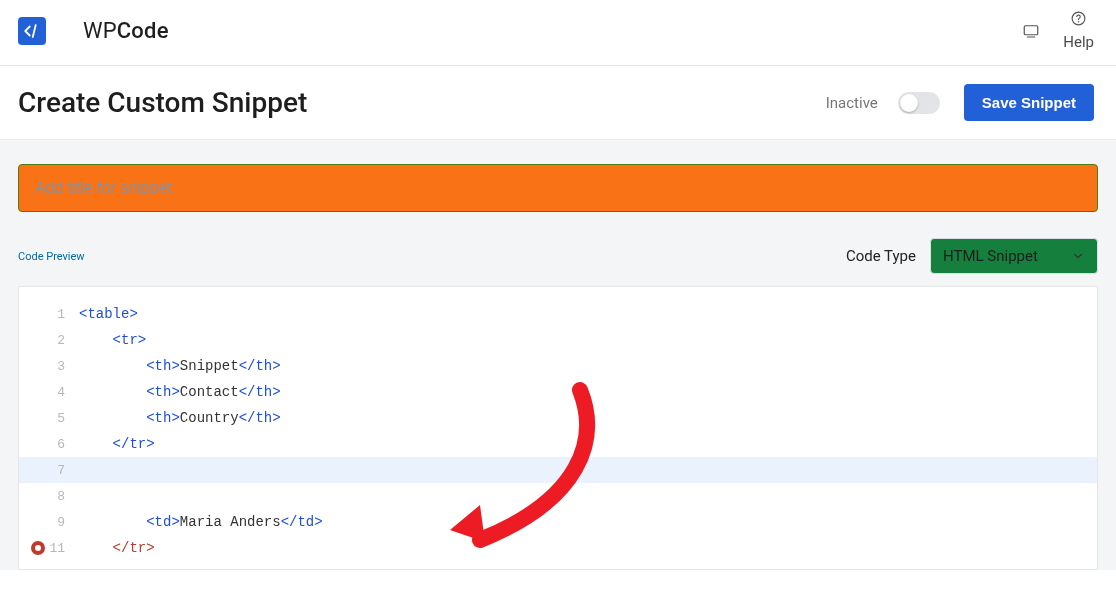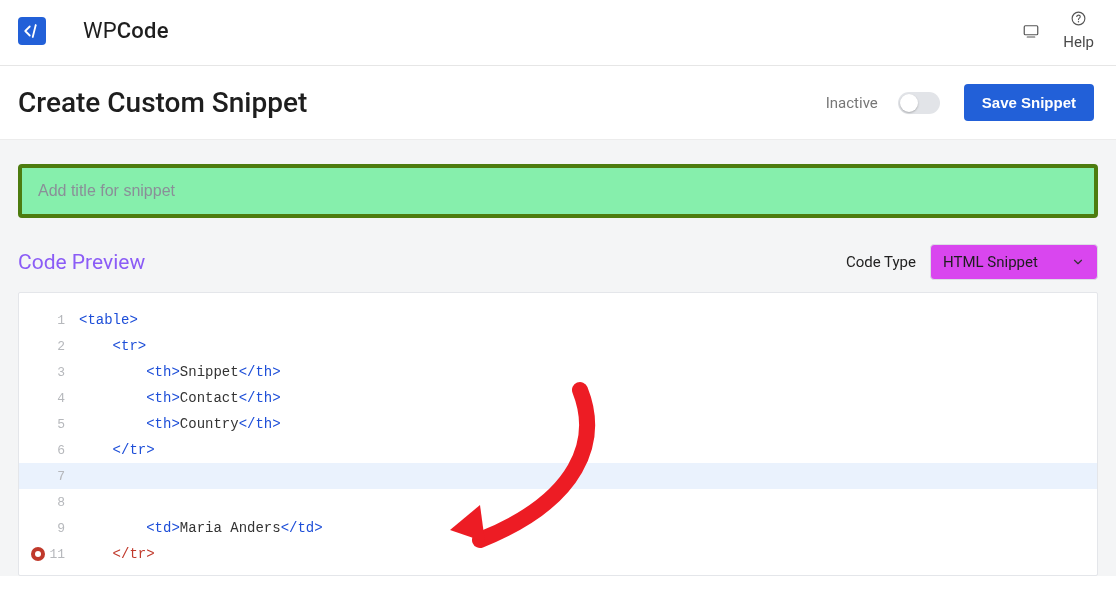--- a/index.html
+++ b/index.html
@@ -16,28 +16,28 @@
 
   .pagehead { display: flex; align-items: center; justify-content: space-between; padding: 18px 22px 18px 18px; border-bottom: 1px solid #ececec; }
   .pagetitle { font-size: 28px; font-weight: 500; }
   .pagehead-right { display: flex; align-items: center; gap: 24px; }
   .inactive { display: flex; align-items: center; gap: 20px; color: #777; font-size: 15px; }
   .toggle { position: relative; width: 42px; height: 22px; border-radius: 11px; background: #e2e4e8; cursor: pointer; }
   .toggle .knob { position: absolute; top: 2px; left: 2px; width: 18px; height: 18px; border-radius: 50%; background: #fff; box-shadow: 0 1px 2px rgba(0,0,0,.25); }
   .save-btn { background: #2260d8; color: #fff; border: none; padding: 10px 18px; border-radius: 4px; font-size: 15px; font-weight: 600; cursor: pointer; }
 
   .body-area { background: #f4f5f6; padding: 24px 18px 0 18px; }
-  .title-input { width: 100%; padding: 14px 16px; font-size: 16px; border: 4px solid #4d7c0f; border-radius: 4px; background: #86efac; color: #333; }
+  .title-input { width: 100%; padding: 14px 16px; font-size: 16px; border: 1px solid #4d7c0f; border-radius: 4px; background: #f97316; color: #333; }
   .title-input::placeholder { color: #8a8f98; }
 
   .section-row { display: flex; align-items: center; justify-content: space-between; margin: 26px 0 12px 0; }
-  .section-label { font-size: 21px; font-weight: 400; color: #8b5cf6; }
+  .section-label { font-size: 11px; font-weight: 400; color: #0369a1; }
   .codetype { display: flex; align-items: center; gap: 14px; }
   .codetype-label { font-size: 15px; color: #222; }
-  .codetype-select { display: flex; align-items: center; justify-content: space-between; gap: 24px; background: #d946ef; border: 1px solid #dcdfe4; border-radius: 4px; padding: 8px 12px; min-width: 168px; cursor: pointer; font-size: 15px; }
+  .codetype-select { display: flex; align-items: center; justify-content: space-between; gap: 24px; background: #15803d; border: 1px solid #dcdfe4; border-radius: 4px; padding: 8px 12px; min-width: 168px; cursor: pointer; font-size: 15px; }
 
   .editor { background: #fff; border: 1px solid #e4e6ea; border-radius: 2px; padding: 14px 0 8px 0; font-family: "SFMono-Regular", Consolas, "Liberation Mono", Menlo, monospace; font-size: 14px; position: relative; }
   .line { display: flex; align-items: center; min-height: 26px; }
   .gutter { width: 60px; text-align: right; color: #b6b8bc; padding-right: 14px; user-select: none; font-size: 13px; position: relative; }
   .code { white-space: pre; color: #333; }
   .tag { color: #1d4ed8; }
   .tag-err { color: #c0392b; }
   .txt { color: #333; }
   .hl { background: #eaf2fd; }
   .err-row .gutter { position: relative; }

